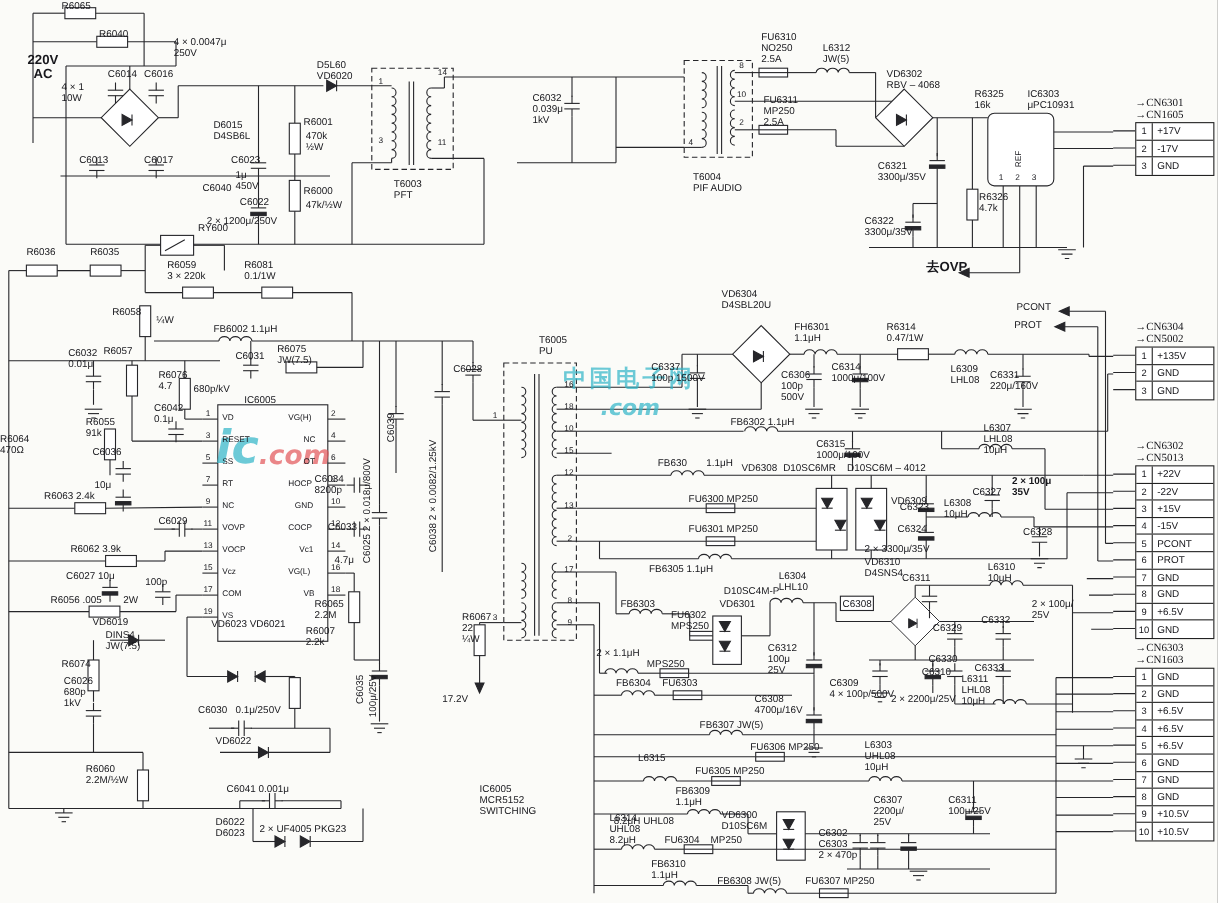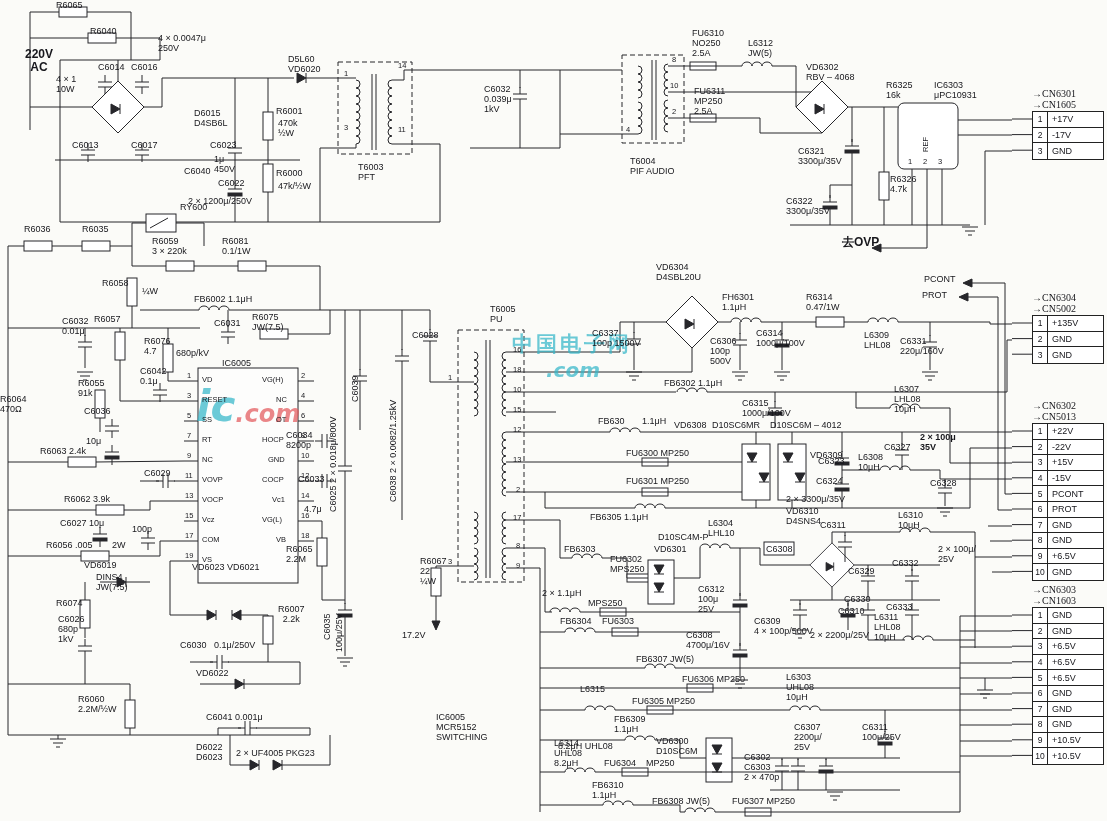--- a/index.html
+++ b/index.html
@@ -738,21 +738,21 @@
       <div class="lbl" style="left: 46px; top: 540px;">R6056 .005</div>
       <div class="lbl" style="left: 112px; top: 540px;">2W</div>
       <div class="lbl" style="left: 84px; top: 560px;">VD6019</div>
       <div class="lbl" style="left: 96px; top: 572px;">DINS4
 JW(7.5)</div>
       <div class="lbl" style="left: 56px; top: 598px;">R6074</div>
       <div class="lbl" style="left: 58px; top: 614px;">C6026
 680p
 1kV</div>
       <div class="lbl" style="left: 192px; top: 562px;">VD6023 VD6021</div>
-      <div class="lbl" style="left: 278px; top: 604px; text-align: center;">R6007
+      <div class="lbl" style="left: 278px; top: 568px;">R6007
 2.2k</div>
       <div class="lbl" style="left: 180px; top: 640px;">C6030</div>
       <div class="lbl" style="left: 214px; top: 640px;">0.1μ/250V</div>
       <div class="lbl" style="left: 196px; top: 668px;">VD6022</div>
       <div class="lbl" style="left: 78px; top: 694px;">R6060
 2.2M/½W</div>
       <div class="lbl" style="left: 206px; top: 712px;">C6041 0.001μ</div>
       <div class="lbl" style="left: 196px; top: 742px;">D6022
 D6023</div>
       <div class="lbl" style="left: 236px; top: 748px;">2 × UF4005 PKG23</div>

